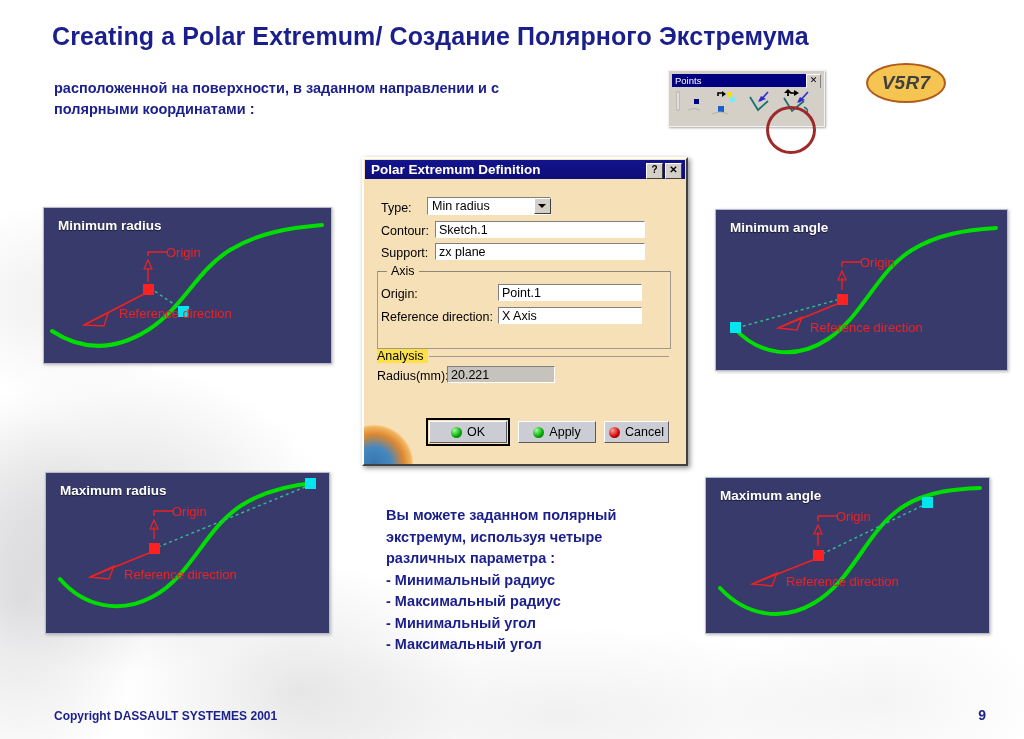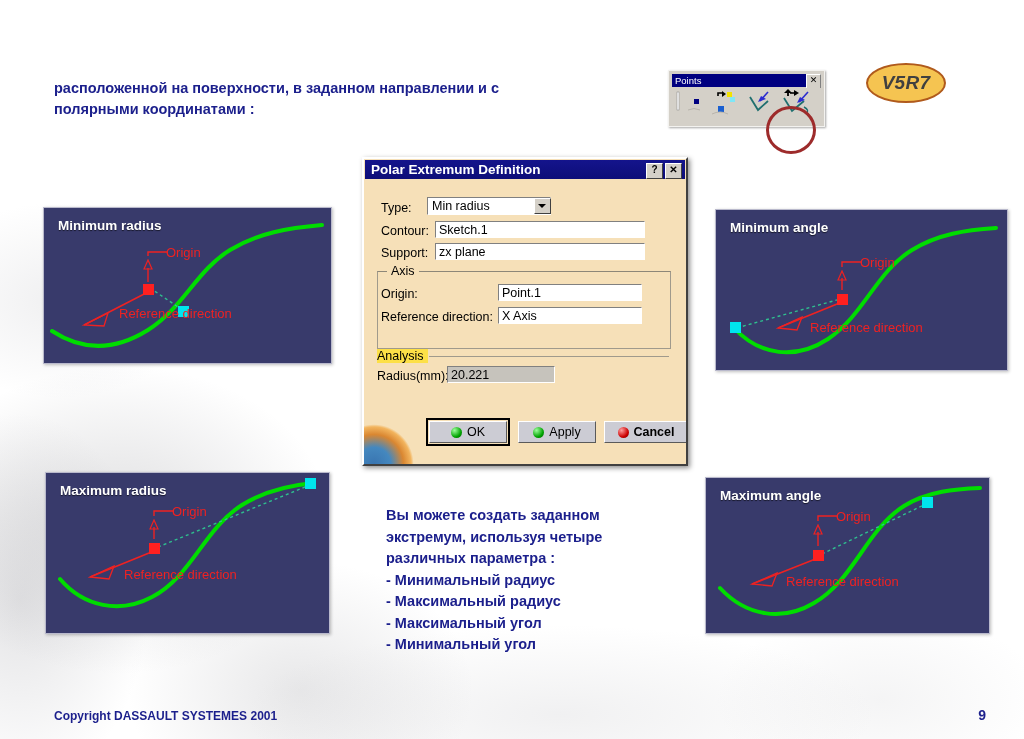--- a/index.html
+++ b/index.html
@@ -185,20 +185,21 @@
   .footer-page{
     position:absolute;right:38px;top:707px;
     color:#1b1f8c;font-size:14px;font-weight:bold;
   }
 </style>
 </head>
 <body>
 
 <div id="slide">
 
+  <div class="slide-title">Creating a Polar Extremum/ Создание Полярного Экстремума</div>
 
   <div class="intro">
     <div>расположенной на поверхности, в заданном направлении и с</div>
     <div>полярными координатами :</div>
   </div>
 
   <div class="points-toolbar">
     <div class="pt-title">Points</div>
     <div class="pt-close">✕</div>
     <div class="pt-body">
@@ -342,35 +343,35 @@
 
       <div class="dlg-buttons">
         <div class="pushbtn default" style="left:64px;top:0;width:78px;">
           <span class="bulb green"></span>
           <span>OK</span>
         </div>
         <div class="pushbtn" style="left:153px;top:0;width:78px;">
           <span class="bulb green"></span>
           <span>Apply</span>
         </div>
-        <div class="pushbtn" style="left:239px;top:0;width:84px;font-weight:bold;">
+        <div class="pushbtn" style="left:239px;top:0;width:65px;">
           <span class="bulb red"></span>
           <span>Cancel</span>
         </div>
       </div>
 
     </div>
   </div>
 
   <div class="bullets">
-    <div>Вы можете создать заданном</div>
+    <div>Вы можете заданном полярный</div>
     <div>экстремум, используя четыре</div>
     <div>различных параметра :</div>
     <div>- Минимальный радиус</div>
     <div>- Максимальный радиус</div>
+    <div>- Минимальный угол</div>
     <div>- Максимальный угол</div>
-    <div>- Минимальный угол</div>
   </div>
 
   <div class="footer-copy">Copyright DASSAULT SYSTEMES 2001</div>
   <div class="footer-page">9</div>
 
 </div>
 
 </body></html>

